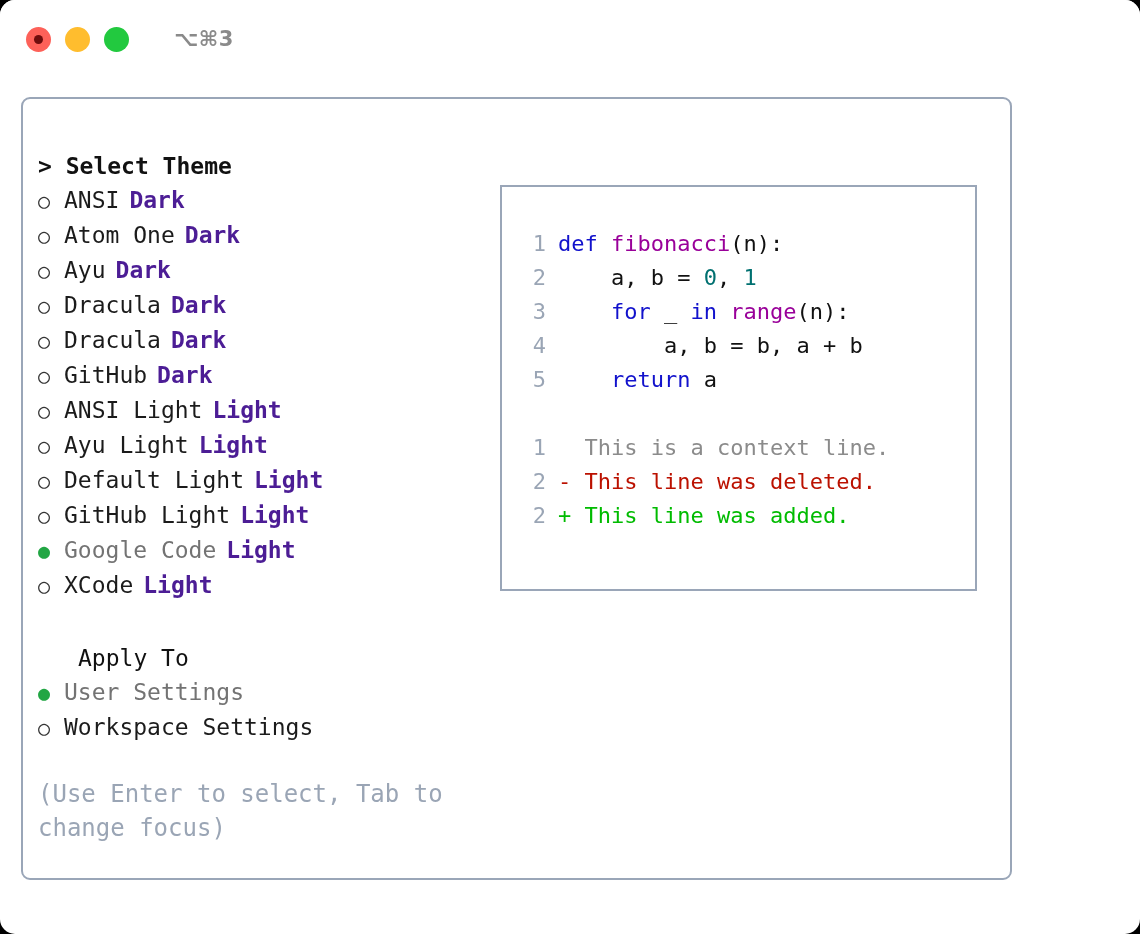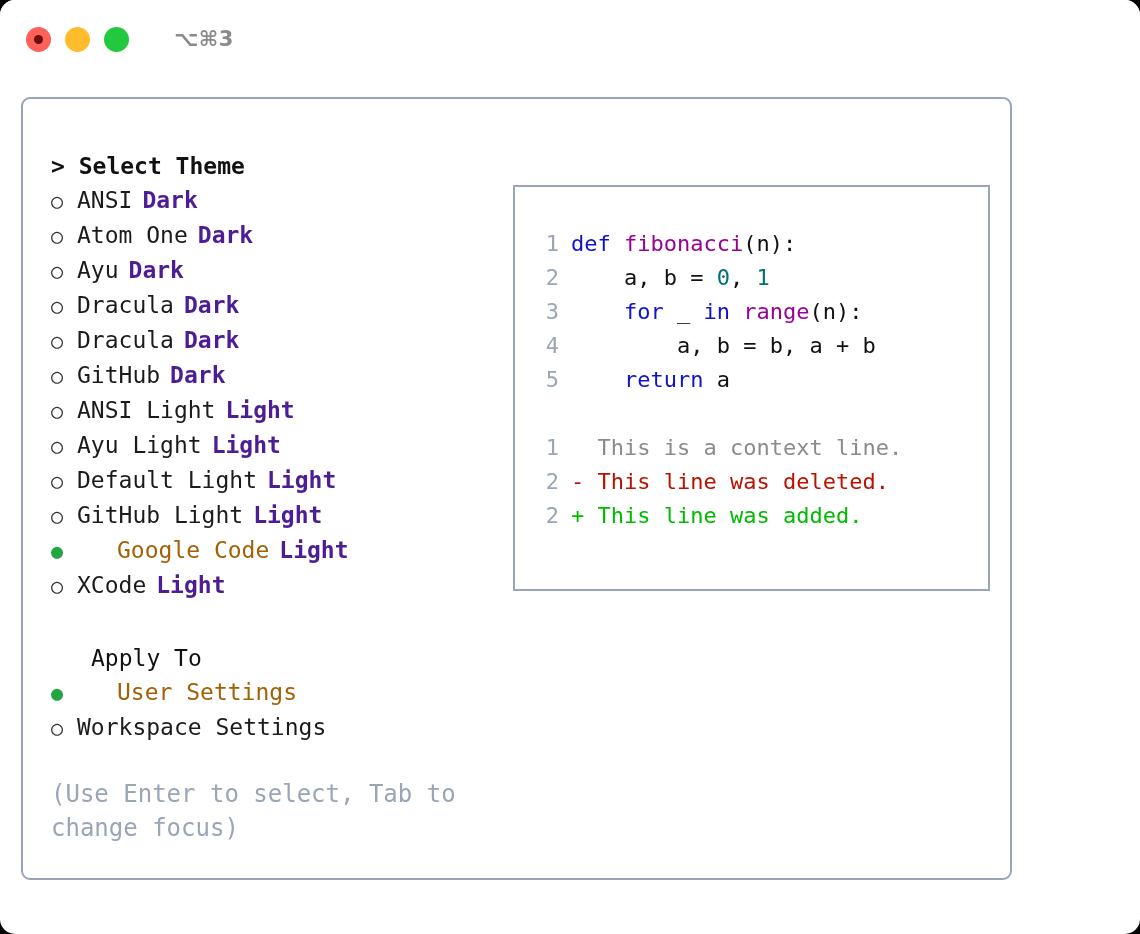--- a/index.html
+++ b/index.html
@@ -77,21 +77,21 @@
     width: 991px;
     height: 783px;
     border: 2px solid #9aa6b8;
     border-radius: 9px;
     box-sizing: border-box;
     background: #ffffff;
   }
 
   .columns {
     position: absolute;
-    left: 13px; top: 0;
+    left: 0; top: 0;
     width: 100%;
     height: 100%;
   }
 
   
   .left-col {
     position: absolute;
     left: 15px;
     top: 50px;
     width: 460px;
@@ -111,21 +111,21 @@
     white-space: pre;
   }
   .bullet {
     width: 26px;
     flex: 0 0 26px;
     color: #333333;
     font-size: 20px;
   }
   .bullet.on  { color: #22a644; }
   .opt-label  { color: #1b1b1b; }
-  .opt-label.sel { color: #a16207; margin-left: 40px; }
+  .opt-label.sel { color: #737373; }
   .opt-tag {
     color: #4c1d95;
     margin-left: 10px;
     font-weight: bold;
   }
 
   .apply-head {
     font-size: 23px;
     font-weight: 400;
     color: #111111;

